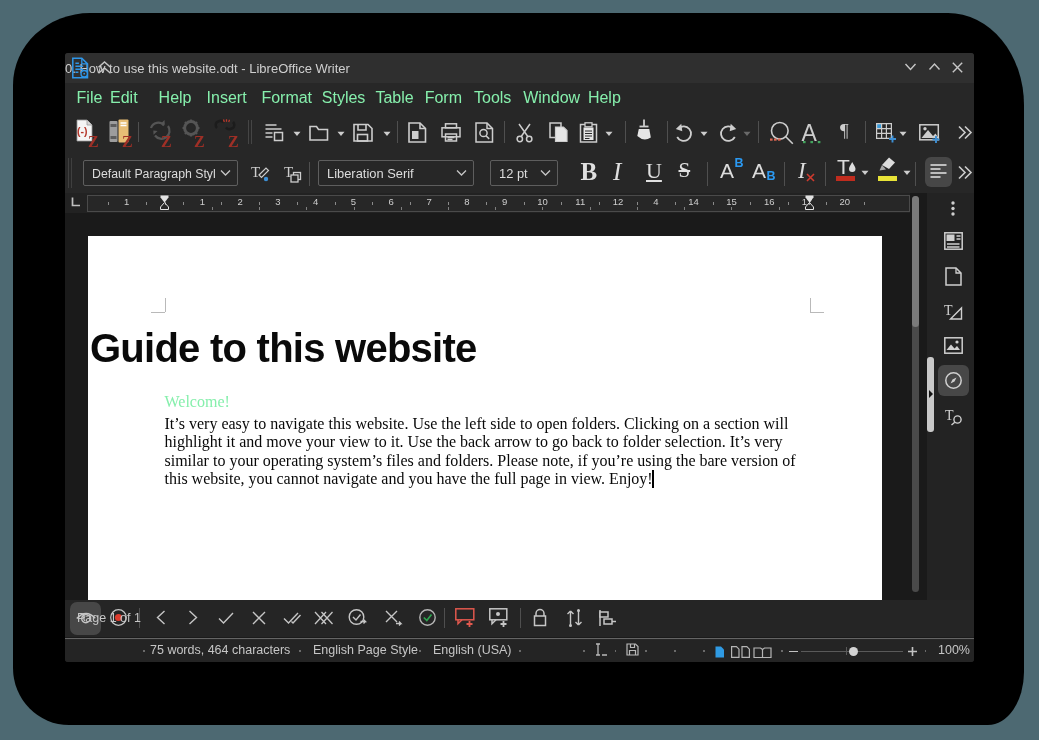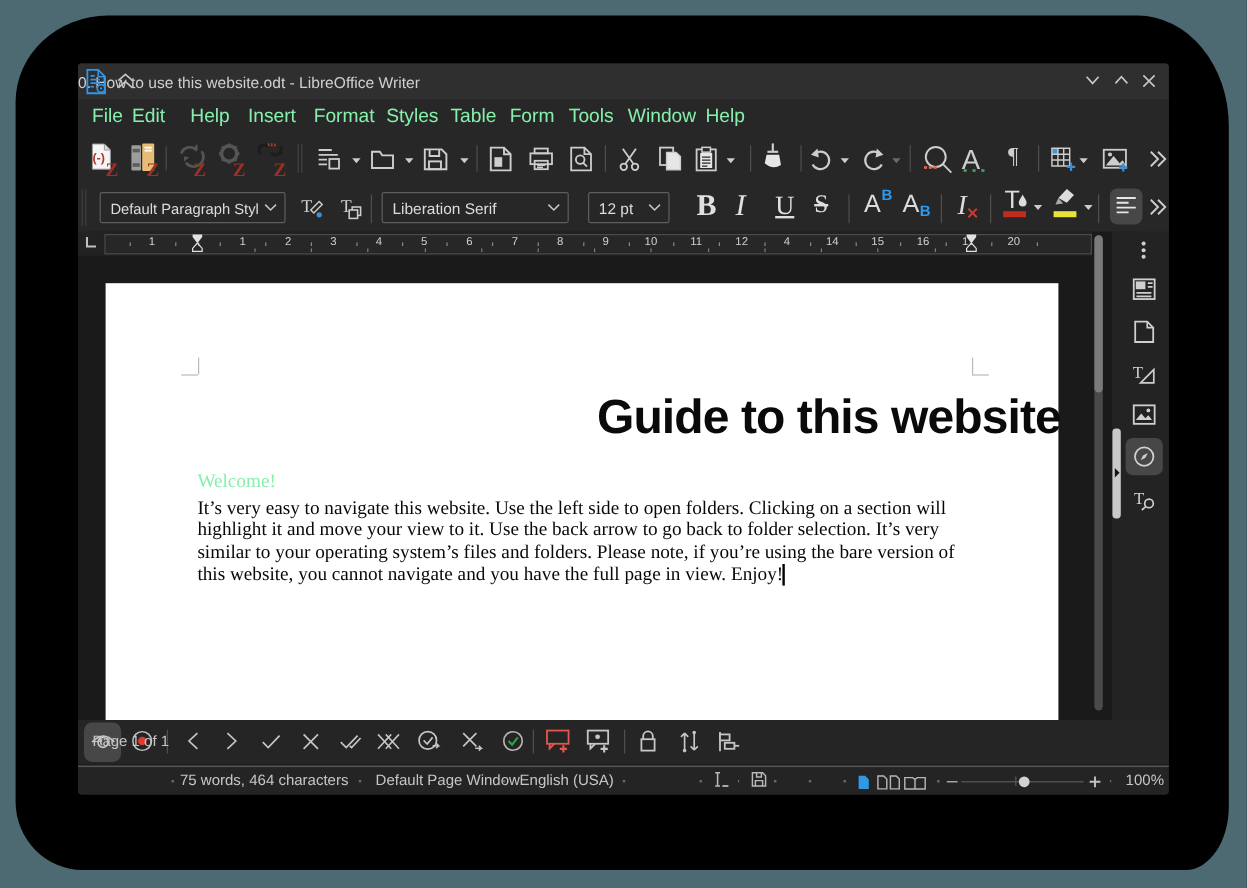--- a/index.html
+++ b/index.html
@@ -344,21 +344,21 @@
     <path d="M0.5 0.5 h8 v2 L5 7 h-1 L0.5 2.5 Z" fill="#e2e2e2"></path>
     <path d="M4.5 7.5 L8.5 12 v2.5 h-8 V12 Z" fill="none" stroke="#e2e2e2" stroke-width="1"></path>
   </svg>
 <div style="left:65px;top:213px;width:845px;height:387px;background:#1a1a1a"></div>
 <div style="left:910px;top:193px;width:17px;height:407px;background:#1a1a1a"></div>
 <div style="left:88px;top:236px;width:794px;height:364px;background:#fff;overflow:hidden"></div>
 <div style="left:164.5px;top:298px;width:1px;height:14px;background:#b9b9b9"></div>
 <div style="left:151px;top:311.5px;width:14px;height:1px;background:#b9b9b9"></div>
 <div style="left:809.5px;top:298px;width:1px;height:14px;background:#b9b9b9"></div>
 <div style="left:809.5px;top:311.5px;width:14px;height:1px;background:#b9b9b9"></div>
-<div style="left:90px;top:326.6px;width:794px;text-align:right;color:#0a0a0a;font:bold 40px 'Liberation Sans',sans-serif;line-height:43px;letter-spacing:-0.75px">Guide to this website</div>
+<div style="left:90px;top:326.6px;width:794px;text-align:left;color:#0a0a0a;font:bold 40px 'Liberation Sans',sans-serif;line-height:43px;letter-spacing:-0.75px">Guide to this website</div>
 <div style="left:164.5px;top:393px;color:#86efac;font:16px 'Liberation Serif',serif;line-height:18.6px">Welcome!</div>
 <div style="left:164.5px;top:414.6px;width:680px;color:#080808;font:16px 'Liberation Serif',serif;line-height:18.6px">It’s very easy to navigate this website. Use the left side to open folders. Clicking on a section will<br>highlight it and move your view to it. Use the back arrow to go back to folder selection. It’s very<br>similar to your operating system’s files and folders. Please note, if you’re using the bare version of<br>this website, you cannot navigate and you have the full page in view. Enjoy!</div>
 <div style="left:651.5px;top:470.3px;width:2.2px;height:17.3px;background:#000"></div>
 <div style="left:912px;top:196px;width:7px;height:396px;background:#4a4a4a;border-radius:3.5px"></div>
 <div style="left:912px;top:196px;width:7px;height:131px;background:#7a7a7a;border-radius:3.5px"></div>
 <div style="left:927px;top:193px;width:47px;height:407px;background:#232323"></div>
 <div style="left:927px;top:357px;width:6.5px;height:75px;background:#c9c9c9;border-radius:3px"></div>
 <div style="left:928.5px;top:390px;width:0;height:0;border-left:4.5px solid #141414;border-top:4px solid transparent;border-bottom:4px solid transparent"></div>
 <svg style="left:951px;top:201px" width="4" height="15" viewBox="0 0 4 15">
     <circle cx="2" cy="2" r="1.7" fill="#cfcfcf"></circle>
@@ -467,21 +467,21 @@
       <rect x="2" y="3" width="8" height="5" fill="#252525"></rect>
       <rect x="6" y="10" width="8" height="5" fill="#252525"></rect>
       <path d="M14 12.5 h4"></path>
     </g>
   </svg>
 <div style="left:65px;top:636.5px;width:909px;height:2px;background:#1b1b1b"></div>
 <div style="left:65px;top:638.4px;width:909px;height:1px;background:#656565"></div>
 <div style="left:65px;top:639.6px;width:909px;height:22.4px;background:#242424;border-radius:0 0 3px 3px"></div>
 <span class="st" style="left:77px;top:606px">Page 1 of 1</span>
 <span class="st" style="left:150px;top:638px">75 words, 464 characters</span>
-<span class="st" style="left:313px;top:638px">Default Page Window</span>
+<span class="st" style="left:313px;top:638px">English Page Style</span>
 <span class="st" style="left:433px;top:638px">English (USA)</span>
 <span class="st" style="left:938px;top:638px">100%</span>
 <div style="left:143px;top:650px;width:1.5px;height:1.5px;background:#6a6a6a"></div>
 <div style="left:299px;top:650px;width:1.5px;height:1.5px;background:#6a6a6a"></div>
 <div style="left:419px;top:650px;width:1.5px;height:1.5px;background:#6a6a6a"></div>
 <div style="left:519px;top:650px;width:1.5px;height:1.5px;background:#6a6a6a"></div>
 <div style="left:583px;top:650px;width:1.5px;height:1.5px;background:#6a6a6a"></div>
 <div style="left:614.5px;top:650px;width:1.5px;height:1.5px;background:#6a6a6a"></div>
 <div style="left:645px;top:650px;width:1.5px;height:1.5px;background:#6a6a6a"></div>
 <div style="left:674px;top:650px;width:1.5px;height:1.5px;background:#6a6a6a"></div>

